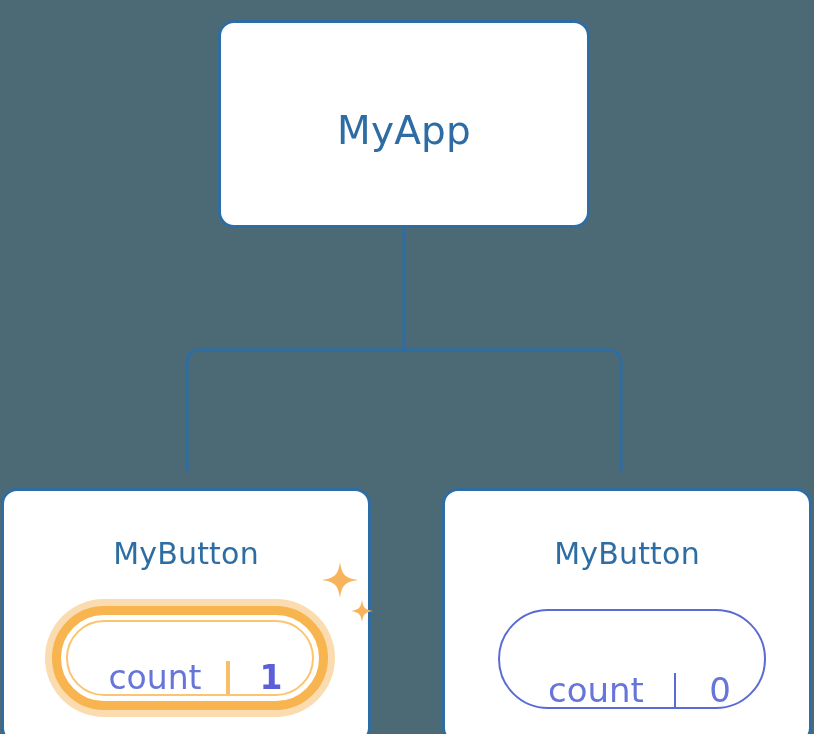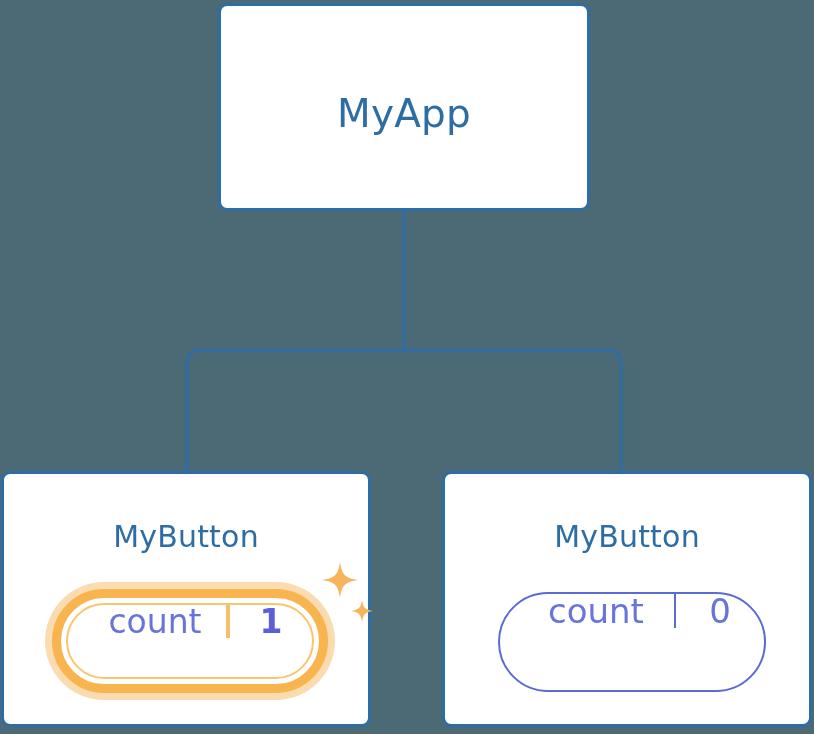--- a/index.html
+++ b/index.html
@@ -26,22 +26,23 @@
     z-index: 1;
     pointer-events: none;
   }
 
   
   .card {
     position: absolute;
     z-index: 2;
     background: #ffffff;
     border: 3px solid #2e6da4;
-    border-radius: 9px;
-    box-sizing: border-box;
+    border-radius: 16px;
+    box-sizing: border-box;
+    margin-top: 17px;
   }
 
   #card-myapp {
     left: 218px;
     top: 3px;
     width: 372px;
     height: 208px;
   }
 
   #card-mybutton-left {
@@ -88,21 +89,21 @@
     height: 100px;
   }
 
   .pill {
     position: absolute;
     left: 0;
     top: 0;
     height: 100%;
     box-sizing: border-box;
     display: flex;
-    align-items: flex-start;
+    align-items: flex-end;
     background: #ffffff;
     border-radius: 999px;
     overflow: hidden;
   }
 
   .pill-label,
   .pill-value {
     display: flex;
     align-items: center;
     justify-content: center;

